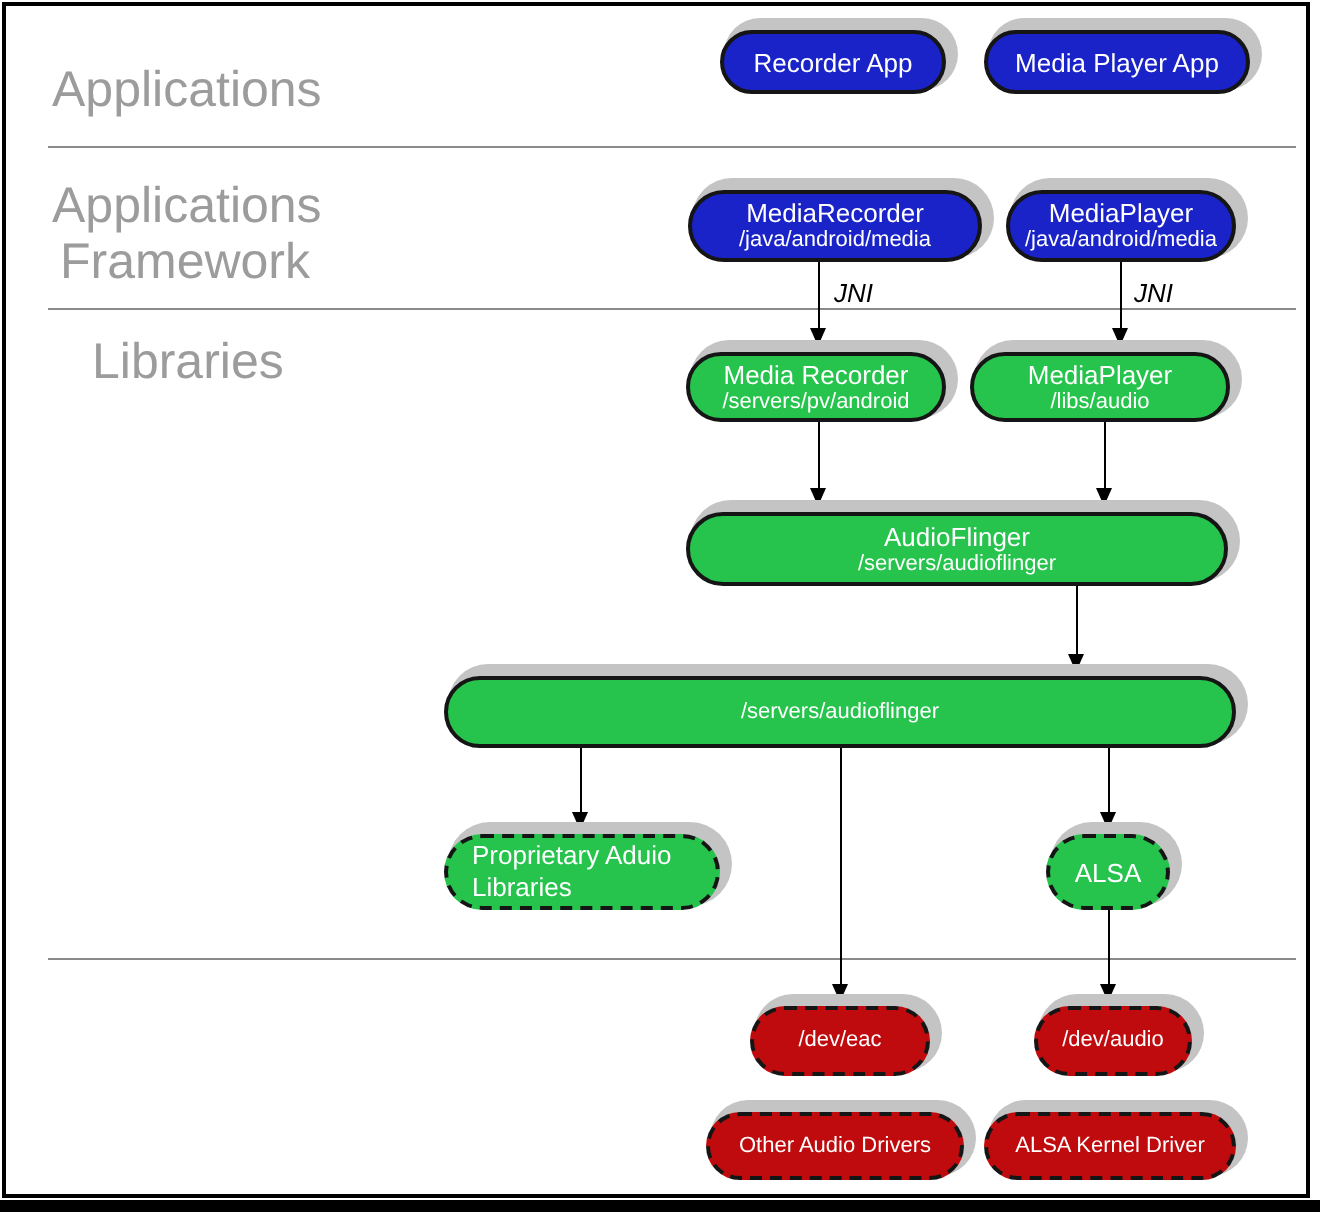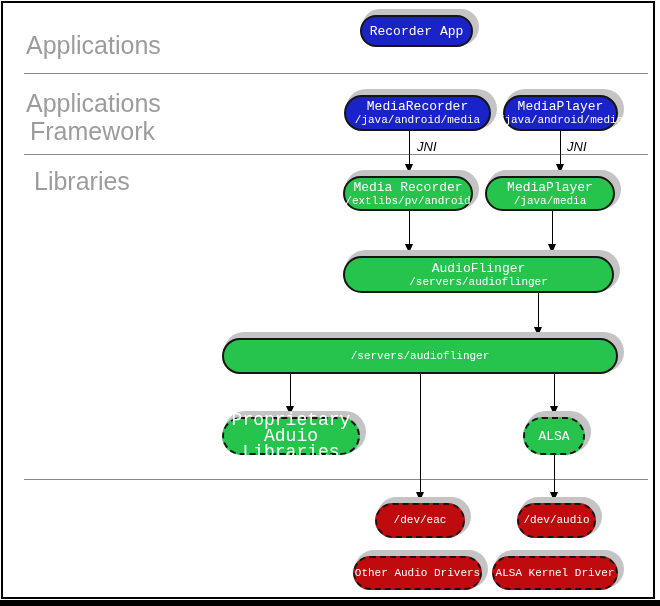--- a/index.html
+++ b/index.html
@@ -8,32 +8,32 @@
   .frame{position:absolute;left:1px;top:1px;width:654px;height:598px;
          border:2px solid #000;box-sizing:border-box;}
   .bottombar{position:absolute;left:0;top:600px;width:660px;height:6px;background:#000;}
 
   .divider{position:absolute;left:24px;width:624px;height:1px;background:var(--c-line,#8a8a8a);}
 
   .layer{position:absolute;font-size:25px;color:var(--c-layer_text,#9c9c9c);
          line-height:28px;letter-spacing:0px;}
   .layer span{display:block;}
   .ind6{margin-left:4px;}
-  .ind20{margin-left:8px;}
+  .ind20{margin-left:20px;}
 
   .pill{position:absolute;border:2px solid #151515;border-radius:999px;
         display:flex;flex-direction:column;align-items:center;justify-content:center;
-        color:#fff;text-align:center;box-sizing:border-box;
-        box-shadow:4px -4px 0 2px var(--c-shadow,#c4c4c4);font-family:Liberation Mono, monospace;}
+        color:#fff;text-align:left;box-sizing:border-box;
+        box-shadow:4px -4px 0 2px var(--c-shadow,#c4c4c4);}
   .pill.blue{background:var(--c-blue,#1a23c8);}
   .pill.green{background:var(--c-green,#26c44d);}
   .pill.red{background:var(--c-red,#bf0b0d);}
   .pill.dashed{border-style:dashed;}
   .t1{font-size:13px;line-height:15px;white-space:nowrap;}
-  .t1w{font-size:18px;line-height:16px;padding:0 12px;}
+  .t1w{font-size:13px;line-height:16px;padding:0 12px;}
   .t2{font-size:11px;line-height:13px;white-space:nowrap;}
   .red .t1{font-size:11px;}
 
   .vl{position:absolute;width:1px;background:#000;}
   .ah{position:absolute;width:0;height:0;
       border-left:4.5px solid transparent;border-right:4.5px solid transparent;
       border-top:9px solid #000;}
   .jni{position:absolute;font-size:13px;color:#000;font-style:italic;}
 </style>
 </head>
@@ -55,45 +55,48 @@
     <span>Applications</span>
     <span class="ind6">Framework</span>
   </div>
   <div class="layer" style="left:26px;top:167px">
     <span class="ind20">Libraries</span>
   </div>
 
   <div class="pill blue" style="left:360px;top:15px;width:113px;height:32px">
     <div class="t1">Recorder App</div>
   </div>
+  <div class="pill blue" style="left:492px;top:15px;width:133px;height:32px">
+    <div class="t1">Media Player App</div>
+  </div>
 
   <div class="pill blue" style="left:344px;top:95px;width:147px;height:36px">
     <div class="t1">MediaRecorder</div>
     <div class="t2">/java/android/media</div>
   </div>
   <div class="pill blue" style="left:503px;top:95px;width:115px;height:36px">
     <div class="t1">MediaPlayer</div>
     <div class="t2">/java/android/media</div>
   </div>
 
   <div class="vl" style="left:409px;top:131px;height:34px"></div>
   <div class="ah" style="left:405px;top:164px"></div>
   <div class="jni" style="left:417px;top:139px">JNI</div>
 
   <div class="vl" style="left:560px;top:131px;height:34px"></div>
   <div class="ah" style="left:556px;top:164px"></div>
   <div class="jni" style="left:567px;top:139px">JNI</div>
 
   <div class="pill green" style="left:343px;top:176px;width:130px;height:35px">
     <div class="t1">Media Recorder</div>
-    <div class="t2">/extlibs/pv/android</div>
+    <div class="t2">/servers/pv/android</div>
   </div>
   <div class="pill green" style="left:485px;top:176px;width:130px;height:35px">
     <div class="t1">MediaPlayer</div>
-    <div class="t2">/java/media</div>
+    <div class="t2">/libs/audio</div>
   </div>
 
   <div class="vl" style="left:409px;top:211px;height:33px"></div>
   <div class="ah" style="left:405px;top:244px"></div>
   <div class="vl" style="left:552px;top:211px;height:33px"></div>
   <div class="ah" style="left:548px;top:244px"></div>
 
   <div class="pill green" style="left:343px;top:256px;width:271px;height:37px">
     <div class="t1">AudioFlinger</div>
     <div class="t2">/servers/audioflinger</div>

